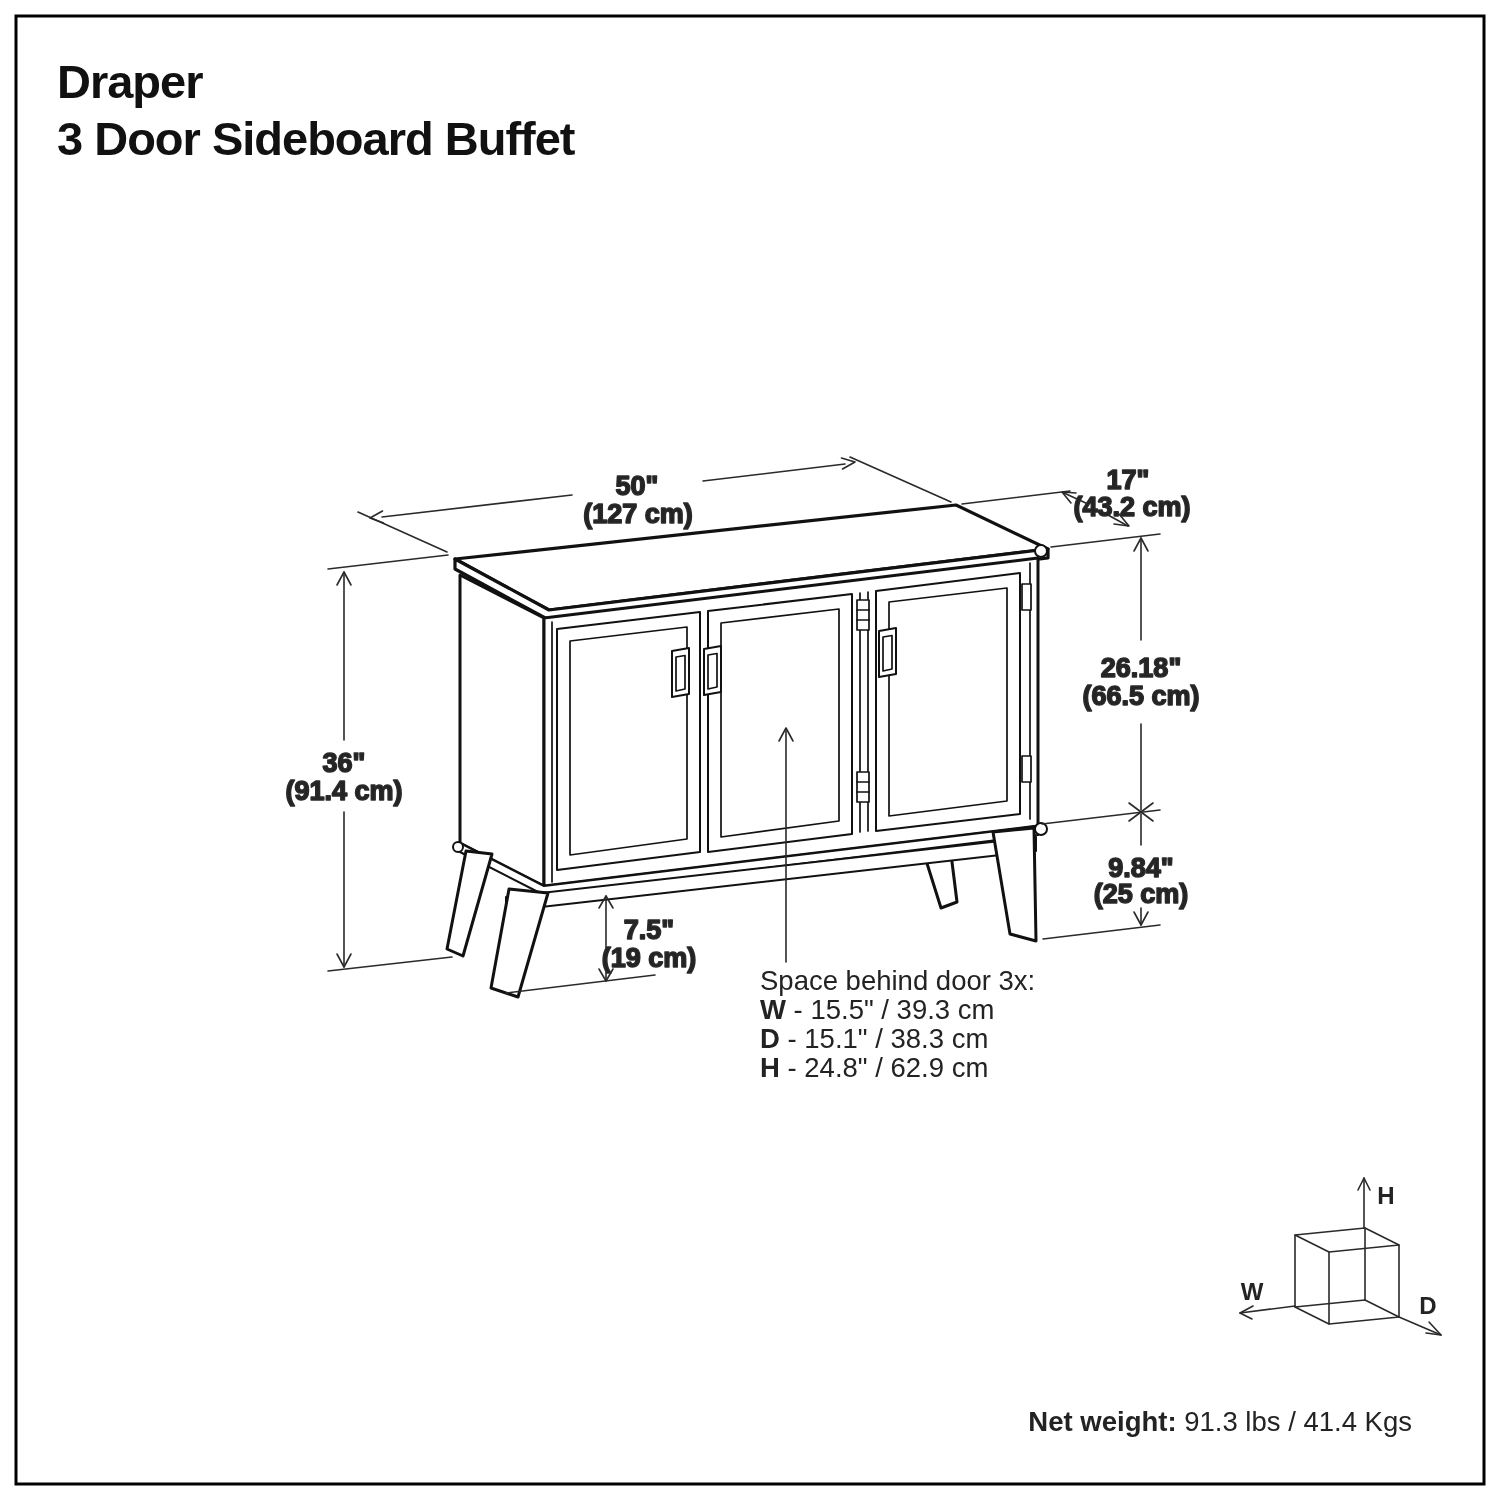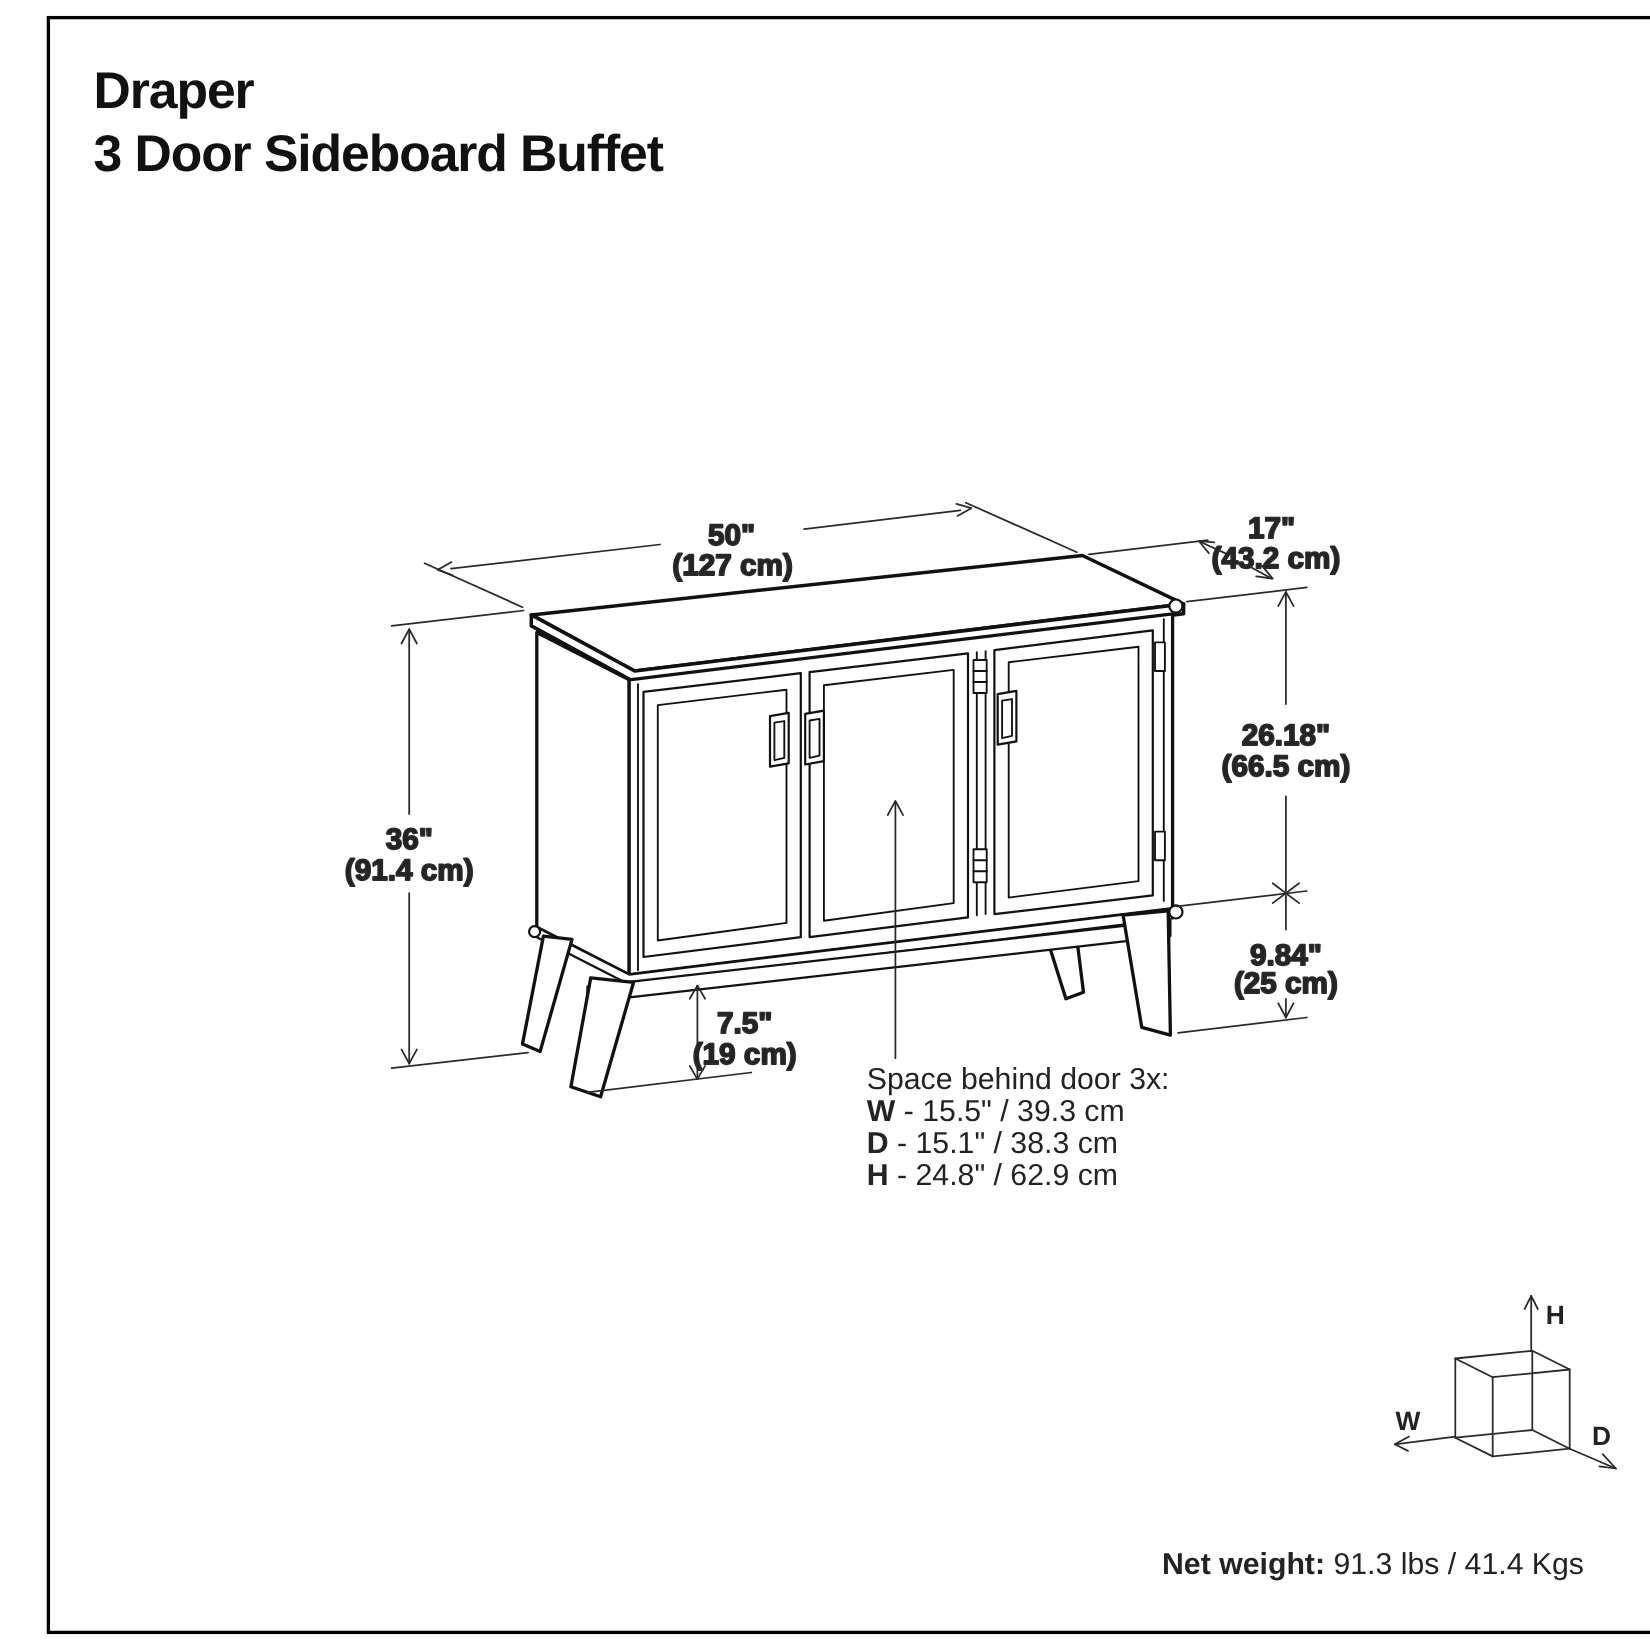--- a/index.html
+++ b/index.html
@@ -1,17 +1,17 @@
 <!DOCTYPE html>
 <html><head>
 <meta charset="utf-8">
 <style>
   html,body{margin:0;padding:0;background:#ffffff;}
   body{width:1500px;height:1500px;position:relative;font-family:"Liberation Sans",sans-serif;}
-  .stage{position:absolute;inset:0;padding-left:28px;}
+  .stage{position:absolute;inset:0;}
   svg{display:block;}
   svg text{fill:#232323;}
   .title-line{font-weight:bold;font-size:47px;letter-spacing:-1px;fill:#111111;}
   .dim-t{font-size:27px;font-weight:bold;text-anchor:middle;}
   .note-t{font-size:27.5px;font-weight:normal;}
   .note-b{font-weight:bold;}
   .axis-t{font-size:24px;font-weight:bold;text-anchor:middle;}
   .weight-t{font-size:27.5px;text-anchor:end;}
   .cab{stroke:#111111;fill:none;stroke-linejoin:round;stroke-linecap:round;}
   .cabf{stroke:#111111;fill:#ffffff;stroke-linejoin:round;stroke-linecap:round;}

